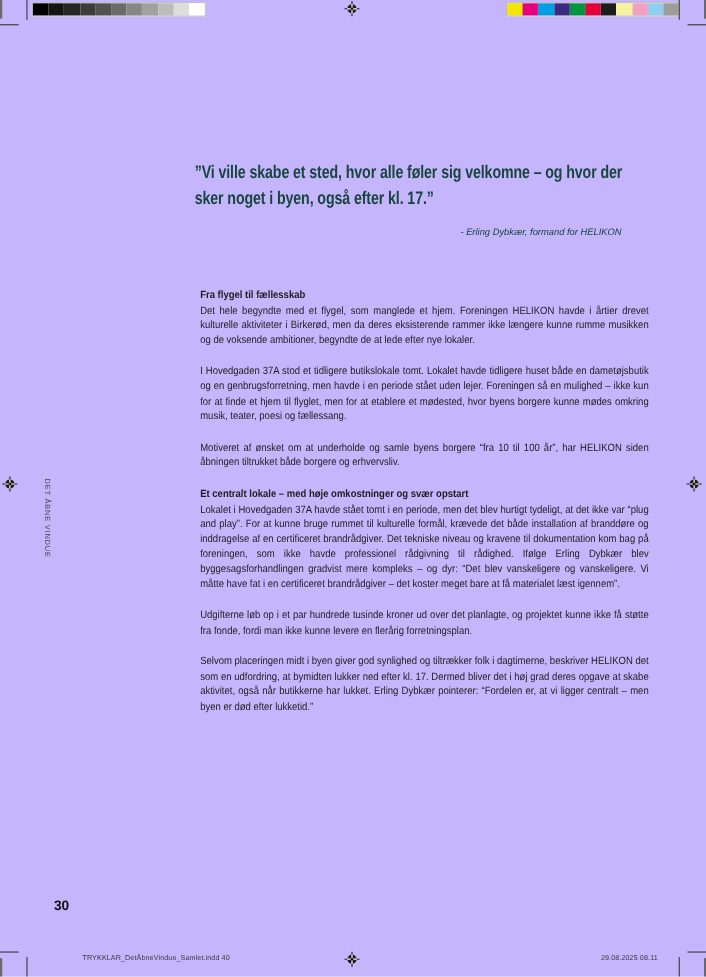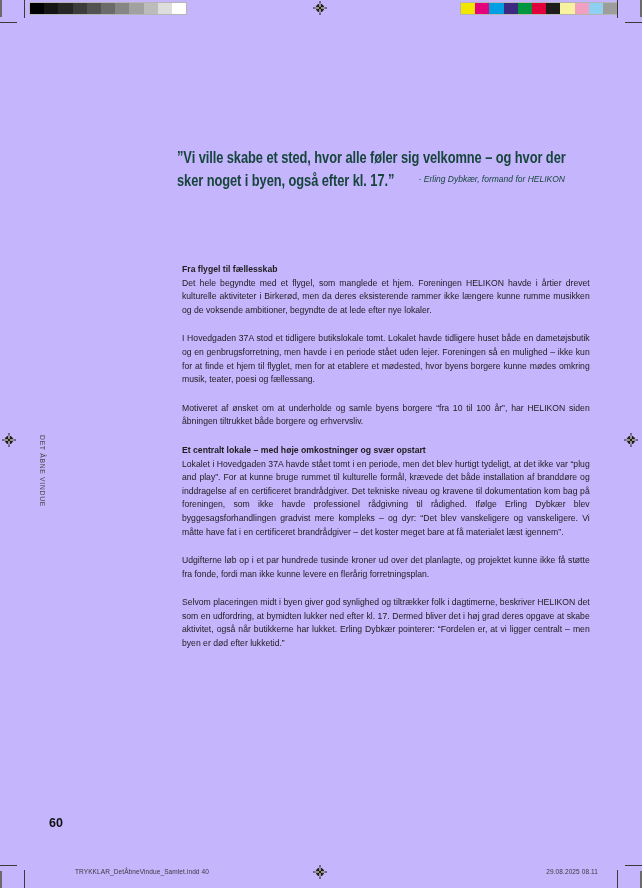--- a/index.html
+++ b/index.html
@@ -21,21 +21,21 @@
   .regmark{position:absolute;width:14px;height:14px;}
 
   
   .spine{position:absolute;left:42px;top:471px;transform:translate(-50%,-50%) rotate(90deg);
          font-size:6.8px;letter-spacing:0.7px;color:#4a4a4a;white-space:nowrap;}
 
   
   .quote{position:absolute;left:177px;top:146px;width:530px;transform:scaleX(0.78);
          transform-origin:left top;font-size:16.5px;font-weight:bold;line-height:23px;
          letter-spacing:-0.1px;}
-  .attribution{position:absolute;left:180px;top:174px;width:385px;text-align:right;
+  .attribution{position:absolute;left:180px;top:206px;width:385px;text-align:right;
          font-size:8.5px;font-style:italic;}
 
   
   .bodycol{position:absolute;left:182px;top:262px;width:453px;transform:scaleX(0.9);
            transform-origin:left top;font-size:9.6px;line-height:13.6px;color:#1d1d1b;}
   .bodycol .para{margin:0 0 15px 0;text-align:justify;}
   .bodycol .heading{margin:8px 0 0 0;font-weight:bold;}
   .bodycol .heading:first-child{margin-top:0;}
 
   
@@ -131,18 +131,18 @@
     <div class="heading">Fra flygel til fællesskab</div>
     <div class="para">Det hele begyndte med et flygel, som manglede et hjem. Foreningen HELIKON havde i årtier drevet kulturelle aktiviteter i Birkerød, men da deres eksisterende rammer ikke længere kunne rumme musikken og de voksende ambitioner, begyndte de at lede efter nye lokaler.</div>
     <div class="para">I Hovedgaden 37A stod et tidligere butikslokale tomt. Lokalet havde tidligere huset både en dametøjsbutik og en genbrugsforretning, men havde i en periode stået uden lejer. Foreningen så en mulighed – ikke kun for at finde et hjem til flyglet, men for at etablere et mødested, hvor byens borgere kunne mødes omkring musik, teater, poesi og fællessang.</div>
     <div class="para">Motiveret af ønsket om at underholde og samle byens borgere “fra 10 til 100 år”, har HELIKON siden åbningen tiltrukket både borgere og erhvervsliv.</div>
     <div class="heading">Et centralt lokale – med høje omkostninger og svær opstart</div>
     <div class="para">Lokalet i Hovedgaden 37A havde stået tomt i en periode, men det blev hurtigt tydeligt, at det ikke var “plug and play”. For at kunne bruge rummet til kulturelle formål, krævede det både installation af branddøre og inddragelse af en certificeret brandrådgiver. Det tekniske niveau og kravene til dokumentation kom bag på foreningen, som ikke havde professionel rådgivning til rådighed. Ifølge Erling Dybkær blev byggesagsforhandlingen gradvist mere kompleks – og dyr: “Det blev vanskeligere og vanskeligere. Vi måtte have fat i en certificeret brandrådgiver – det koster meget bare at få materialet læst igennem”.</div>
     <div class="para">Udgifterne løb op i et par hundrede tusinde kroner ud over det planlagte, og projektet kunne ikke få støtte fra fonde, fordi man ikke kunne levere en flerårig forretningsplan.</div>
     <div class="para">Selvom placeringen midt i byen giver god synlighed og tiltrækker folk i dagtimerne, beskriver HELIKON det som en udfordring, at bymidten lukker ned efter kl. 17. Dermed bliver det i høj grad deres opgave at skabe aktivitet, også når butikkerne har lukket. Erling Dybkær pointerer: “Fordelen er, at vi ligger centralt – men byen er død efter lukketid.”</div>
   </div>
 
-  <div class="pagenum">60</div>
+  <div class="pagenum">30</div>
 
   <div class="slug slug-left">TRYKKLAR_DetÅbneVindue_Samlet.indd   40</div>
   <div class="slug slug-right">29.08.2025   08.11</div>
 
 </div>
 
 </body></html>

